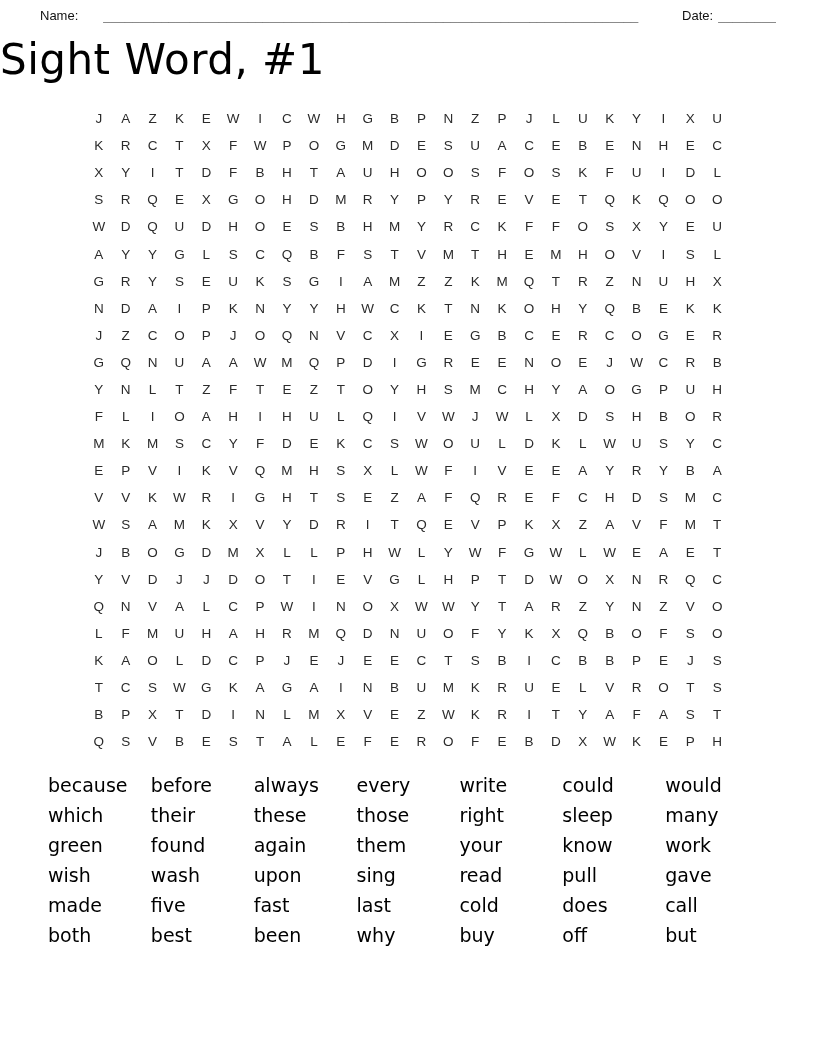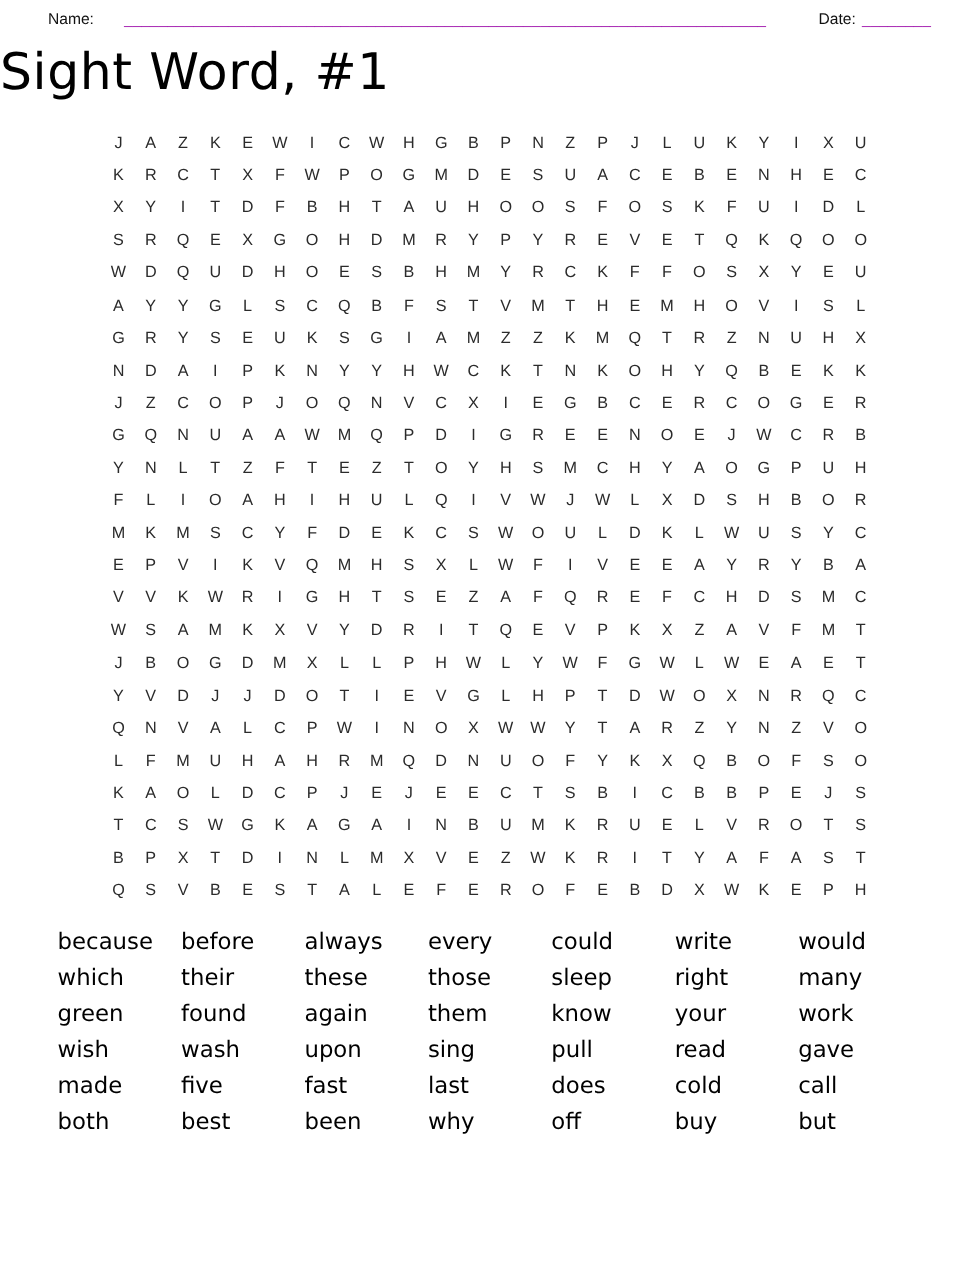--- a/index.html
+++ b/index.html
@@ -34,21 +34,21 @@
   .date-group {
     display: flex;
     align-items: baseline;
     flex: 0 0 auto;
     justify-content: space-between;
   }
   .blank-line {
     white-space: nowrap;
     overflow: hidden;
     margin-left: 5px;
-    color: #a21caf;
+    color: #737373;
   }
   .name-group .blank-line { flex: 1; min-width: 0; }
   .title {
     margin-top: 12px;
     font-family: "DejaVu Sans", sans-serif;
     font-size: 42px;
     font-weight: 400;
     color: #000;
     letter-spacing: 0.5px;
   }
@@ -705,34 +705,34 @@
       </div>
       <div class="word-col">
         <div class="word">every</div>
         <div class="word">those</div>
         <div class="word">them</div>
         <div class="word">sing</div>
         <div class="word">last</div>
         <div class="word">why</div>
       </div>
       <div class="word-col">
+        <div class="word">write</div>
+        <div class="word">right</div>
+        <div class="word">your</div>
+        <div class="word">read</div>
+        <div class="word">cold</div>
+        <div class="word">buy</div>
+      </div>
+      <div class="word-col">
         <div class="word">could</div>
         <div class="word">sleep</div>
         <div class="word">know</div>
         <div class="word">pull</div>
         <div class="word">does</div>
         <div class="word">off</div>
-      </div>
-      <div class="word-col">
-        <div class="word">write</div>
-        <div class="word">right</div>
-        <div class="word">your</div>
-        <div class="word">read</div>
-        <div class="word">cold</div>
-        <div class="word">buy</div>
       </div>
       <div class="word-col">
         <div class="word">would</div>
         <div class="word">many</div>
         <div class="word">work</div>
         <div class="word">gave</div>
         <div class="word">call</div>
         <div class="word">but</div>
       </div>
     </div>

